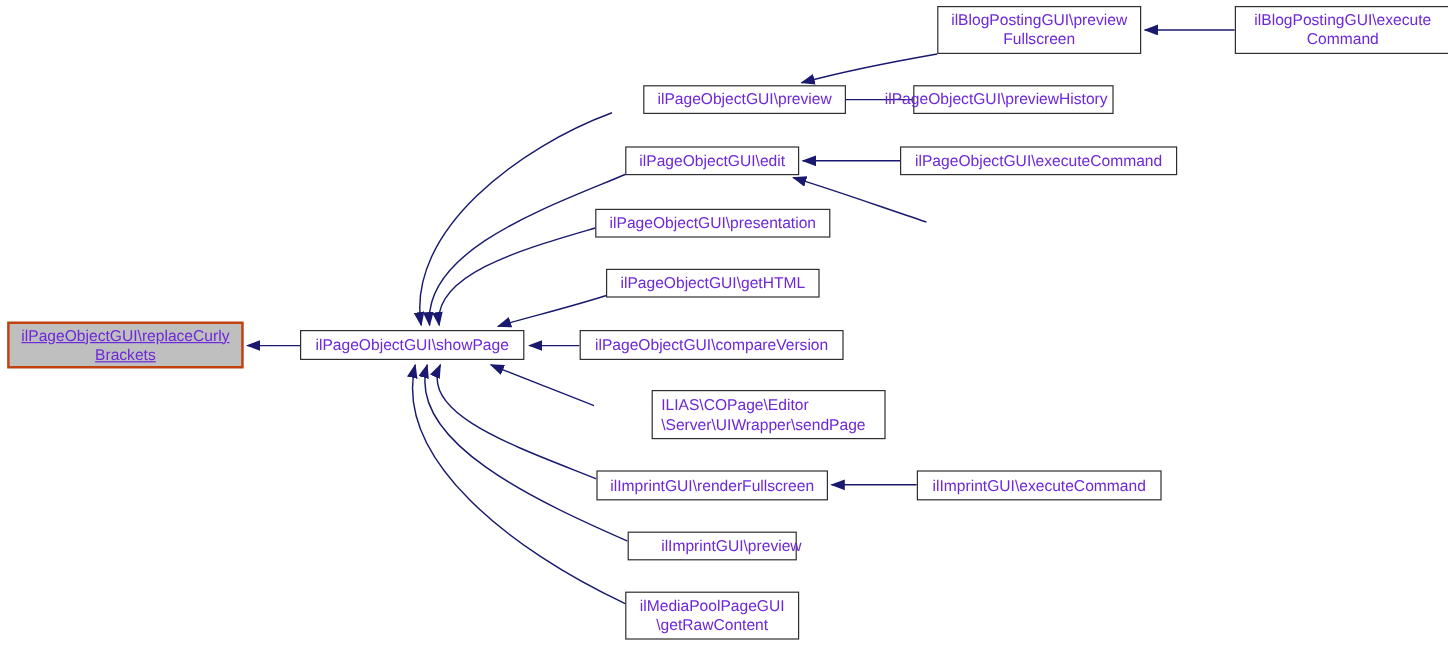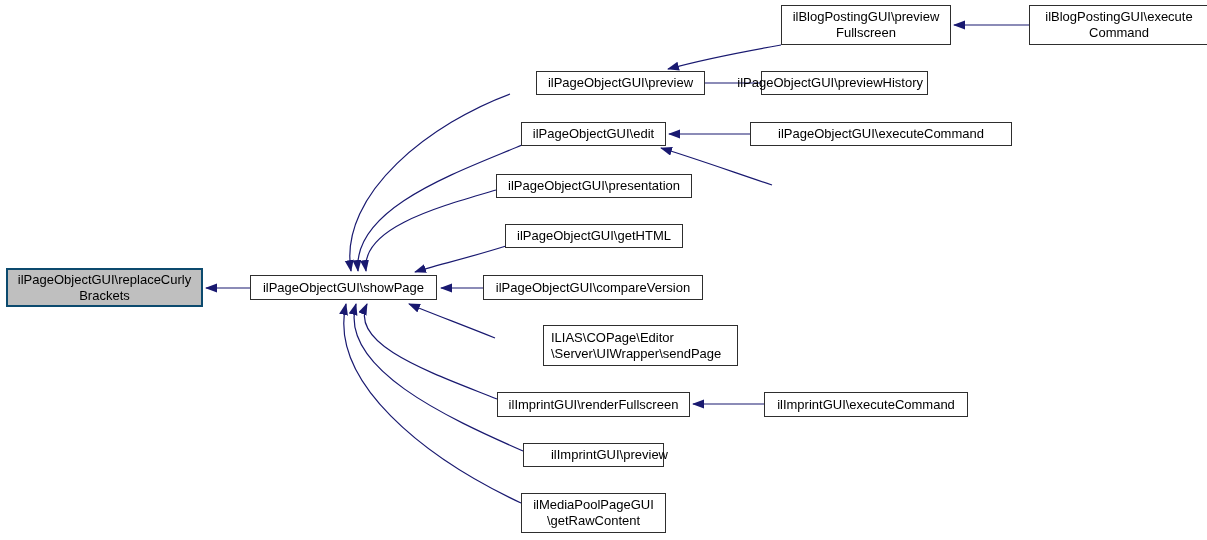--- a/index.html
+++ b/index.html
@@ -5,25 +5,25 @@
   html,body{margin:0;padding:0;background:#fff;}
   .canvas{
     position:relative;width:1207px;height:540px;background:#fff;overflow:hidden;
     font-family:"Liberation Sans","DejaVu Sans",sans-serif;
   }
   .edges{position:absolute;left:0;top:0;width:1207px;height:540px;z-index:0;}
   .node{
     position:absolute;box-sizing:border-box;z-index:1;
     background:#ffffff;border:1.5px solid #2e2e2e;
     display:flex;flex-direction:column;justify-content:center;align-items:center;
-    font-size:13px;line-height:16px;color:#000000;text-align:center;
+    font-size:13px;line-height:16px;color:#6d28d9;text-align:center;
     padding:1px 4px;white-space:nowrap;cursor:pointer;
   }
   .node span{display:block;}
-  .node.root{background:#bfbfbf;border:2px solid #0c4a6e;cursor:default;}
+  .node.root{background:#bfbfbf;border:2px solid #c2410c;cursor:default;text-decoration:underline;}
   .node.left-align{align-items:flex-start;text-align:left;padding-left:7px;}
 </style>
 </head>
 <body>
 
 <div class="canvas">
 
   <svg class="edges" width="1207" height="540" viewBox="0 0 1207 540" xmlns="http://www.w3.org/2000/svg">
     <defs>
       <marker id="arrow" markerUnits="userSpaceOnUse" markerWidth="13" markerHeight="10" refX="11" refY="4.5" orient="auto">
@@ -74,21 +74,21 @@
   </div>
 
   <div class="node" style="left:761px;top:71px;width:167px;height:24px;align-items:flex-end;">
     <span>ilPageObjectGUI\previewHistory</span>
   </div>
 
   <div class="node" style="left:521px;top:122px;width:145px;height:24px;">
     <span>ilPageObjectGUI\edit</span>
   </div>
 
-  <div class="node" style="left:750px;top:122px;width:262px;height:24px;">
+  <div class="node" style="left:750px;top:122px;width:231px;height:24px;">
     <span>ilPageObjectGUI\executeCommand</span>
   </div>
 
 
   <div class="node" style="left:496px;top:174px;width:196px;height:24px;">
     <span>ilPageObjectGUI\presentation</span>
   </div>
 
   <div class="node" style="left:505px;top:224px;width:178px;height:24px;">
     <span>ilPageObjectGUI\getHTML</span>

